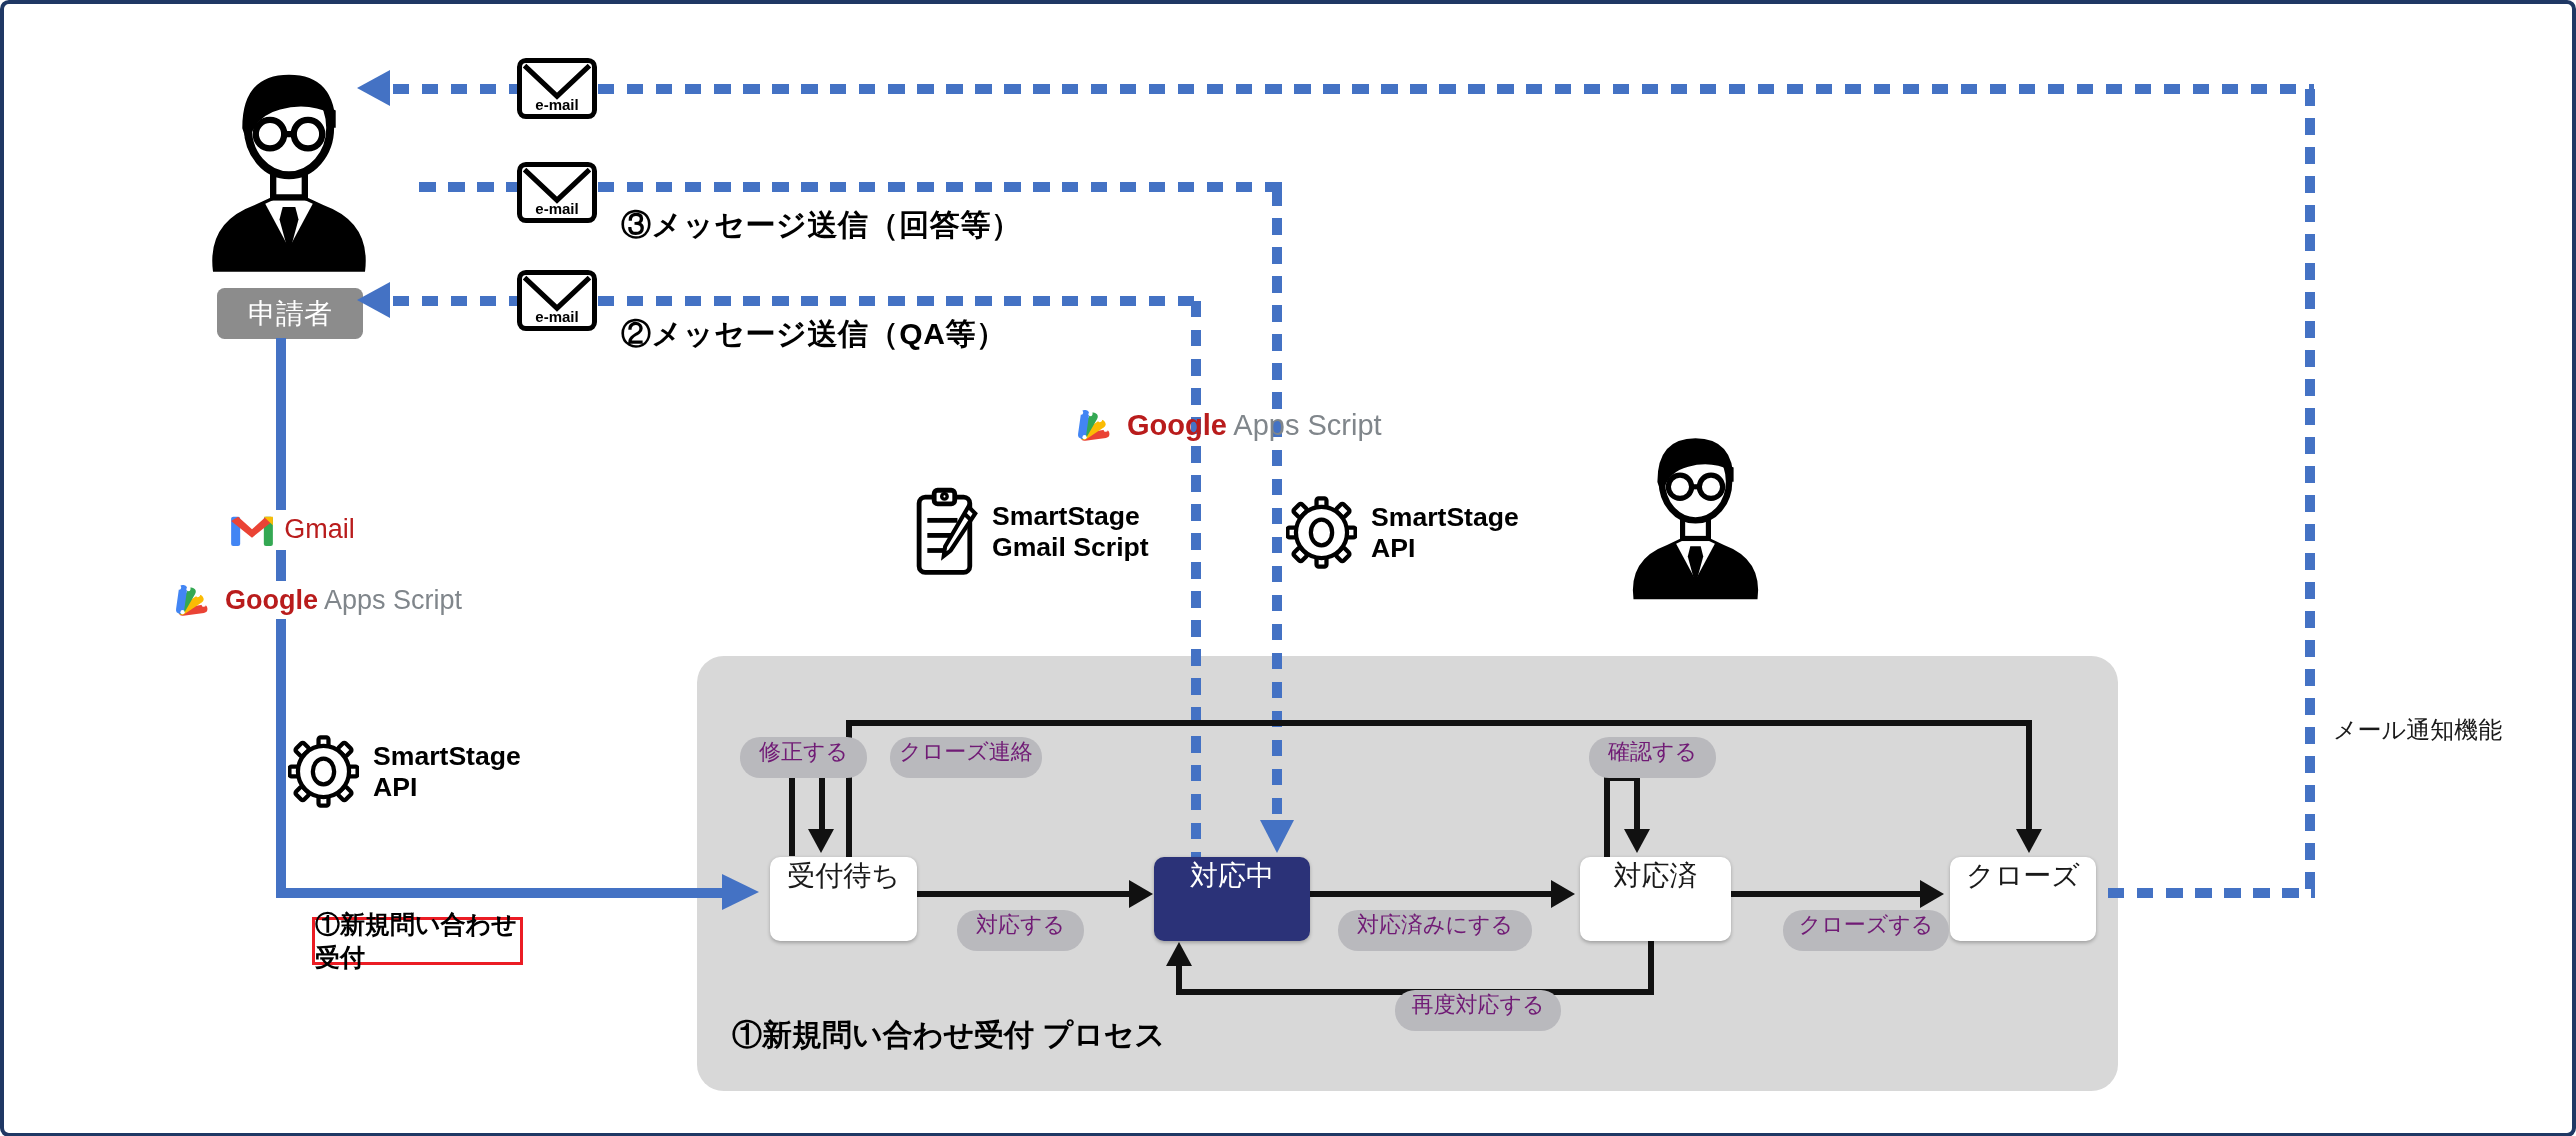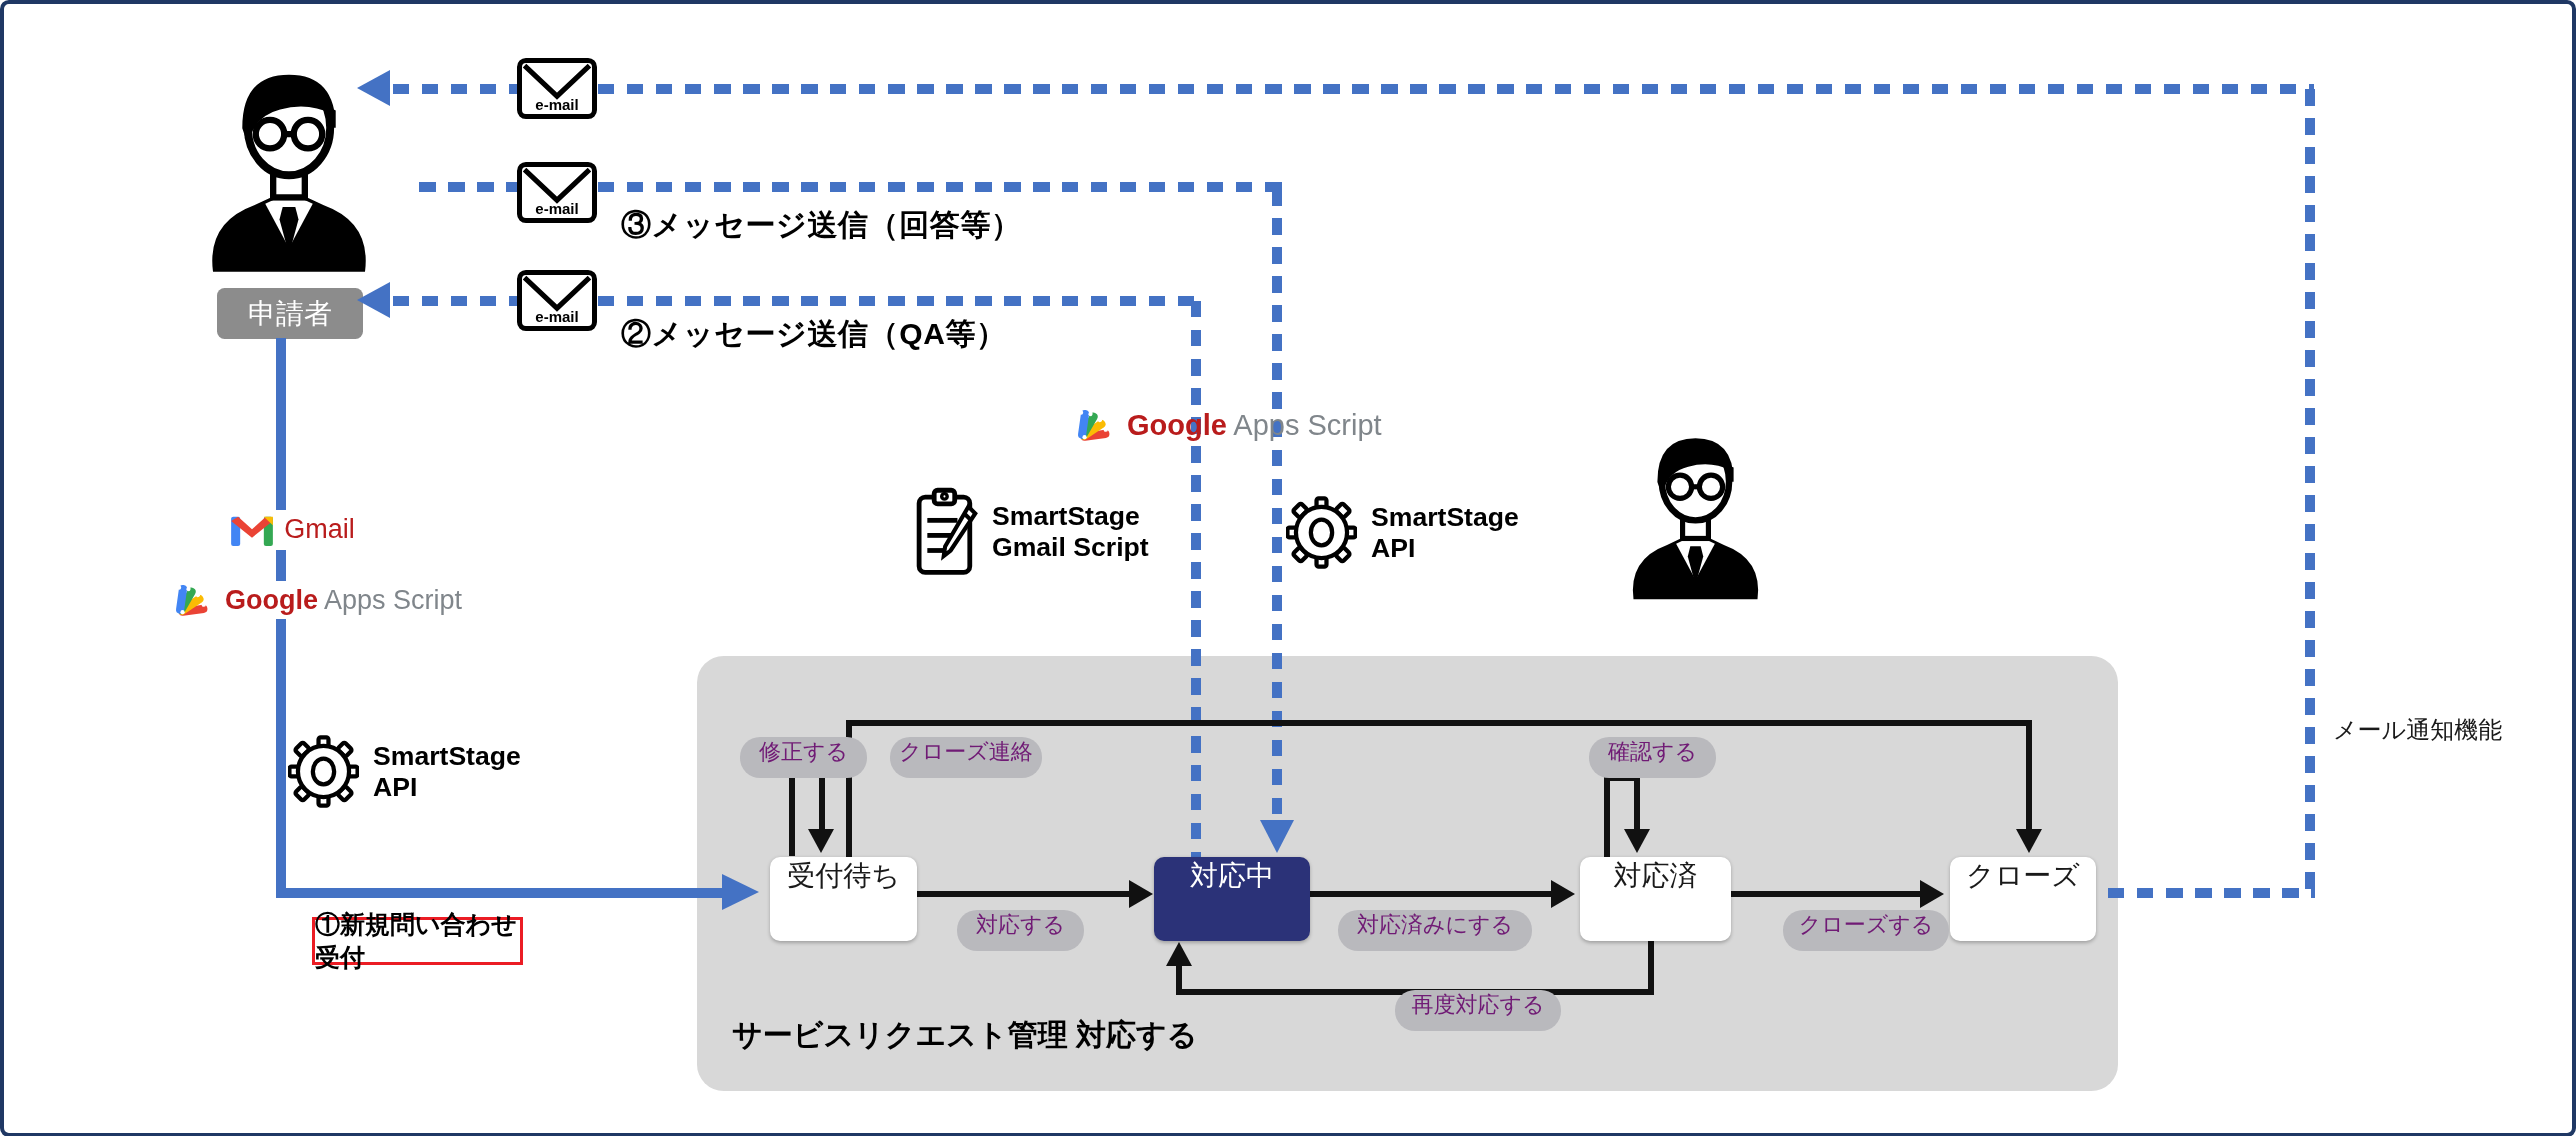--- a/index.html
+++ b/index.html
@@ -65,21 +65,21 @@
   .gas-text .g2{color:#80868b;}
   .ss-block{position:absolute;display:flex;align-items:center;gap:14px;background:transparent;}
   .ss-text{font-size:26.6px;font-weight:bold;color:#000;line-height:1.15;}
 </style>
 </head>
 <body>
 
 <div id="canvas">
 
   <div class="panel"></div>
-  <div class="panel-title">サービスリクエスト管理 対応する</div>
+  <div class="panel-title">①新規問い合わせ受付 プロセス</div>
 
   <svg class="abs" style="left:190px;top:51px;" width="190" height="231" viewBox="0 0 120 130">
     <path d="M12 129 Q8 98 38 87 L55 79 h10 L82 87 Q112 98 108 129 Z" fill="#000"></path>
     <polygon points="45,86 60,114 75,86 60,79" fill="#fff"></polygon>
     <polygon points="56,88 64,88 66,96 60,118 54,96" fill="#000"></polygon>
     <rect x="50" y="62" width="20" height="20" fill="#fff" stroke="#000" stroke-width="4"></rect>
     <ellipse cx="60" cy="38" rx="26" ry="30" fill="#fff" stroke="#000" stroke-width="5"></ellipse>
     <path d="M32 38 Q32 6 60 6 Q88 6 88 38 L88 28 Q72 20 54 25 Q38 29 34 44 Z" fill="#000" stroke="#000" stroke-width="3"></path>
     <circle cx="48" cy="42" r="9" fill="none" stroke="#000" stroke-width="4"></circle>
     <circle cx="72" cy="42" r="9" fill="none" stroke="#000" stroke-width="4"></circle>

